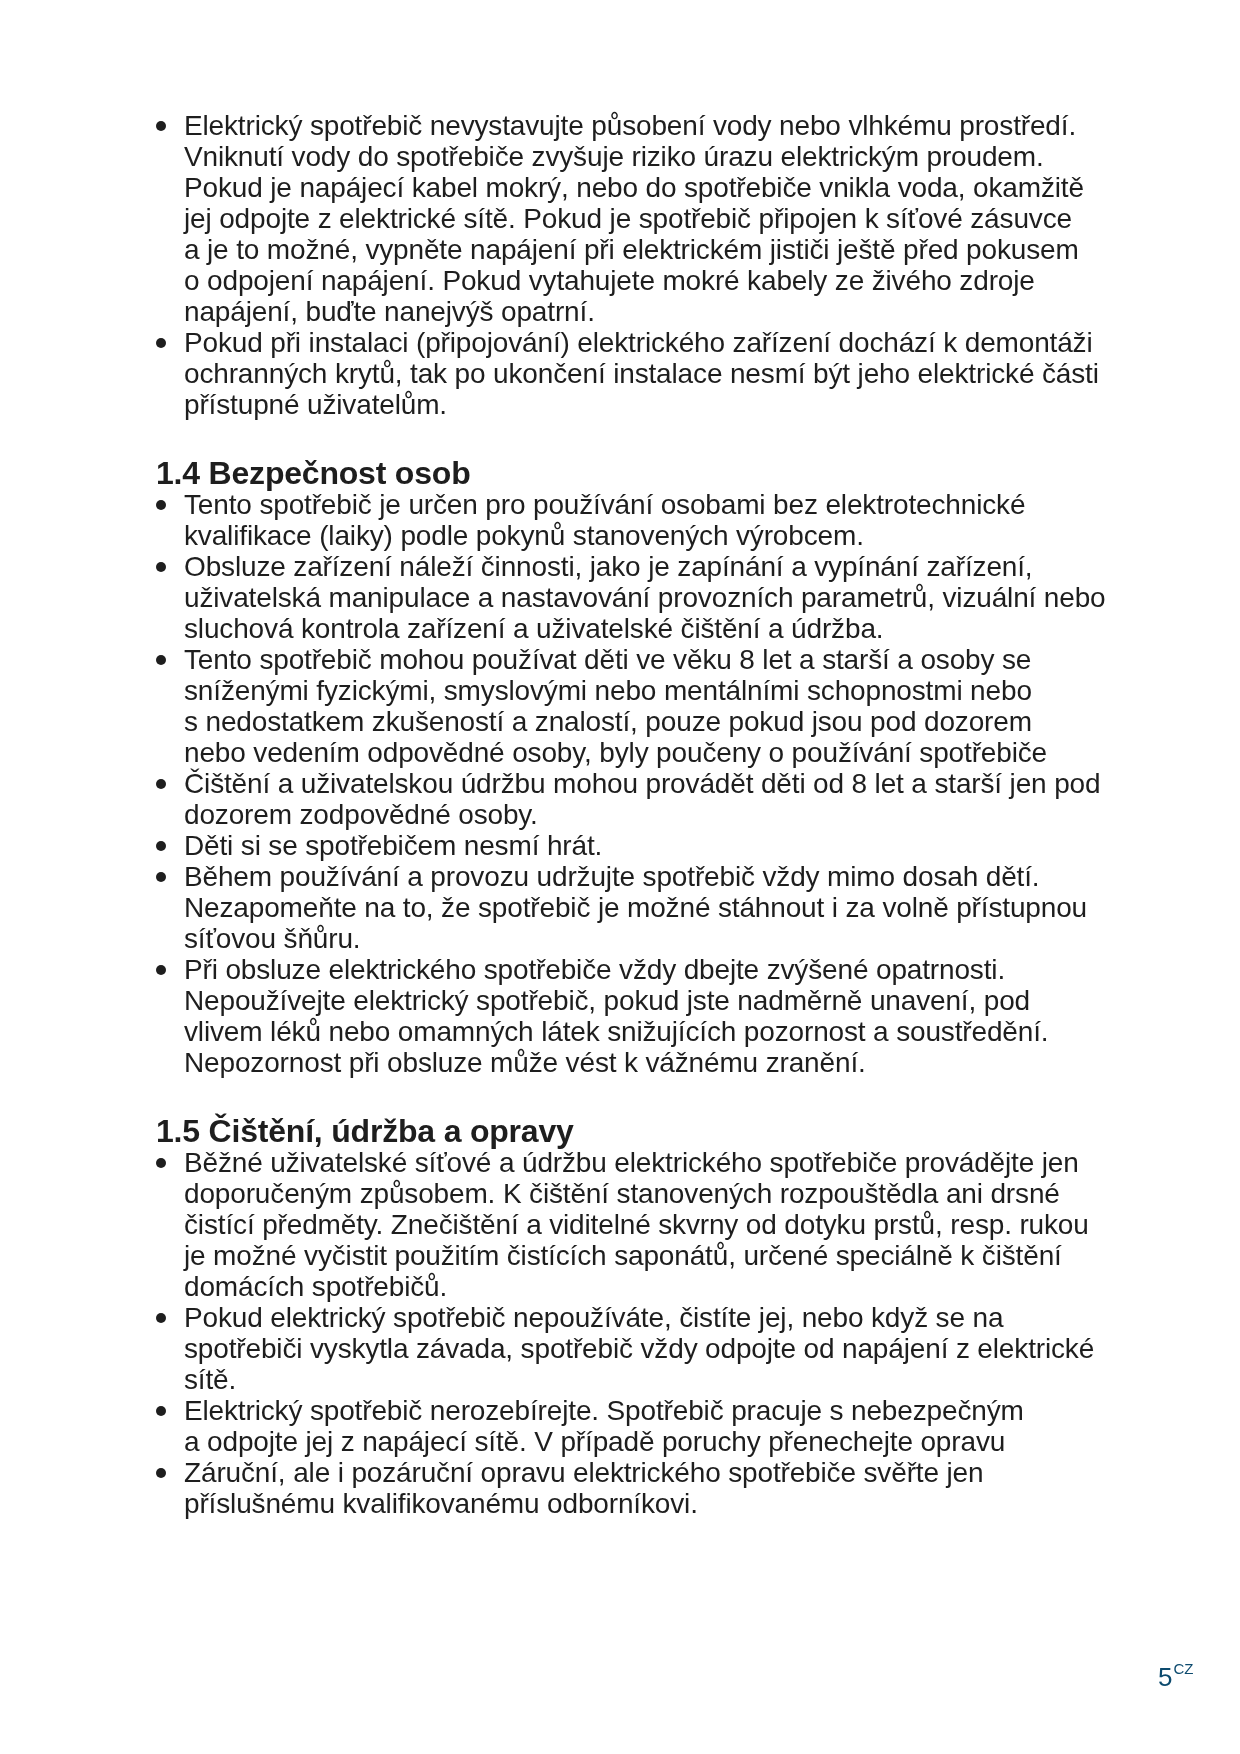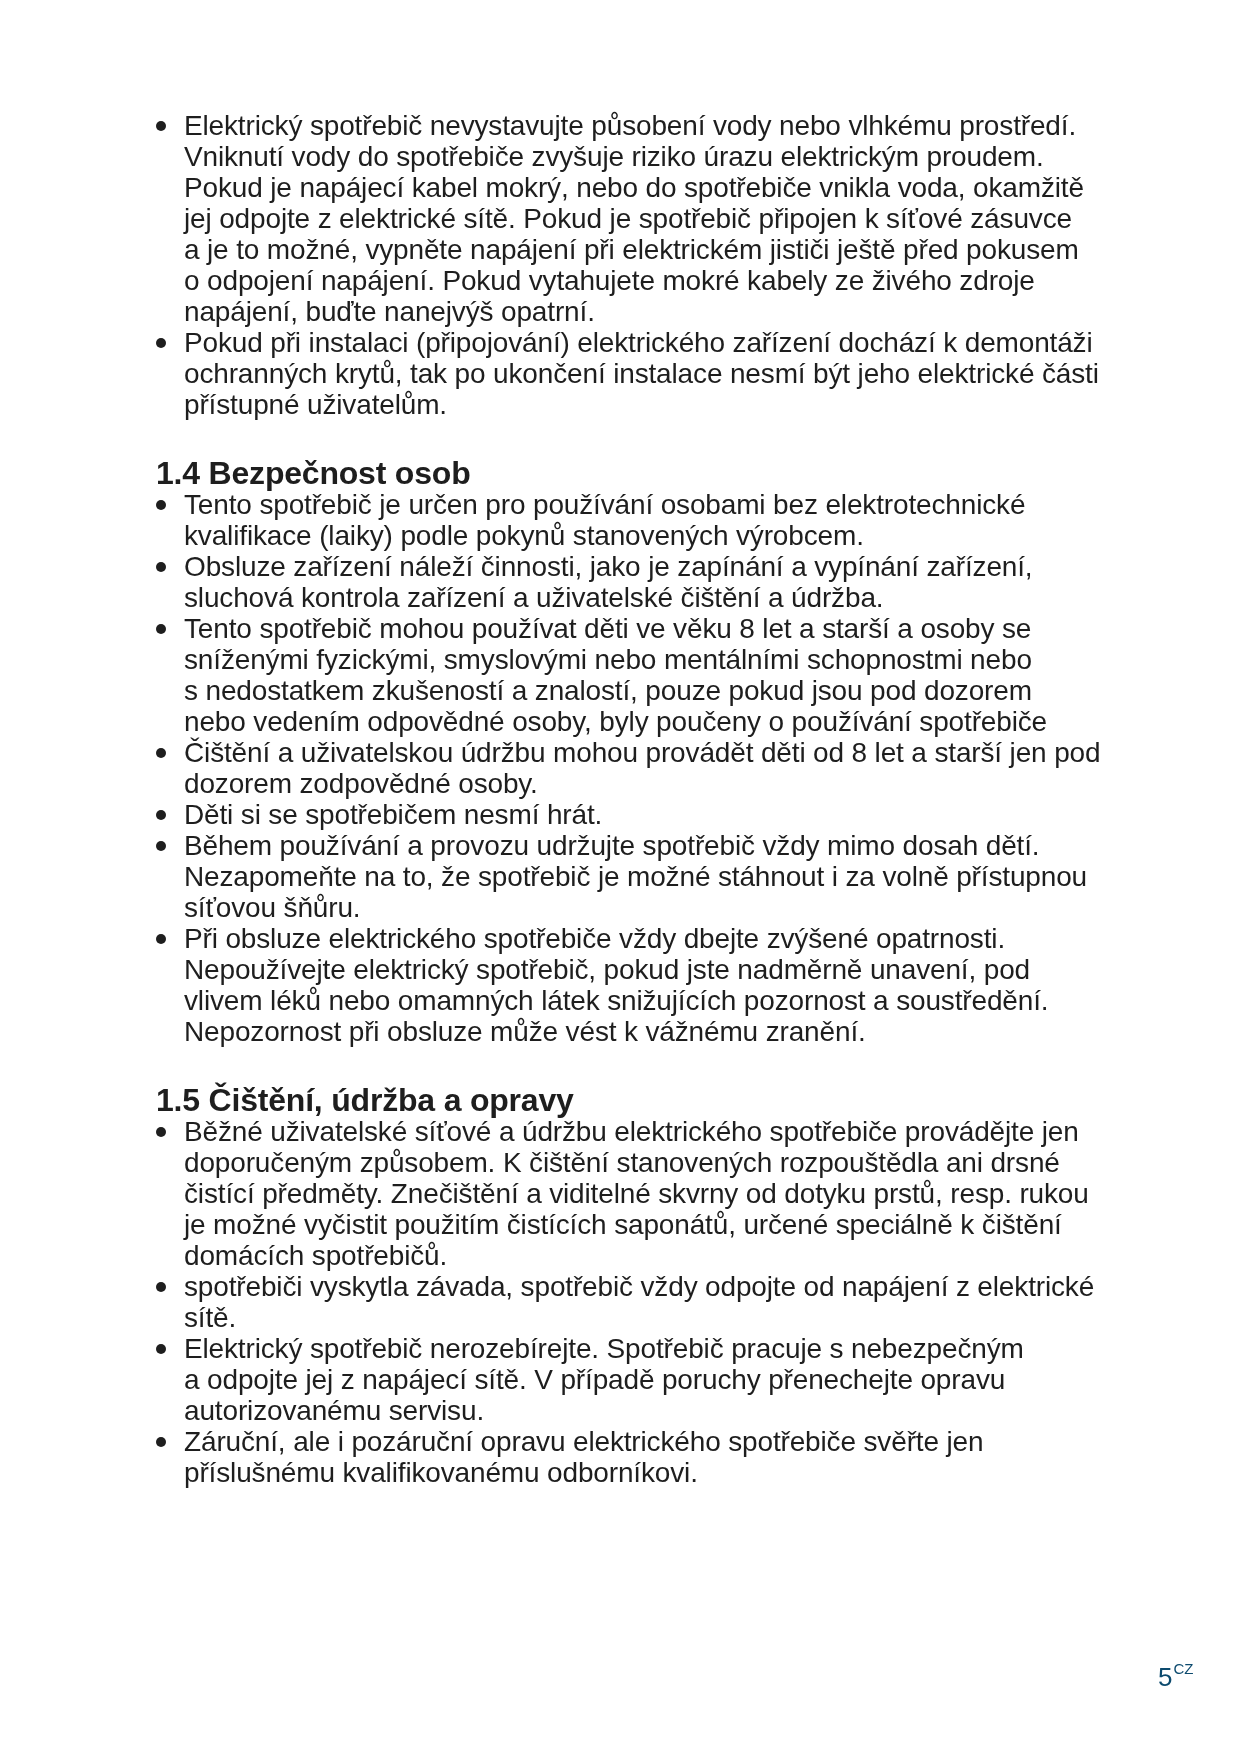--- a/index.html
+++ b/index.html
@@ -63,20 +63,21 @@
         <h2 class="heading">1.4 Bezpečnost osob</h2>
         <ul class="bullets">
           <li class="bullet">
             <span class="dot"></span>
             <span class="line">Tento spotřebič je určen pro používání osobami bez elektrotechnické</span>
             <span class="line">kvalifikace (laiky) podle pokynů stanovených výrobcem.</span>
           </li>
           <li class="bullet">
             <span class="dot"></span>
             <span class="line">Obsluze zařízení náleží činnosti, jako je zapínání a vypínání zařízení,</span>
+            <span class="line">uživatelská manipulace a nastavování provozních parametrů, vizuální nebo</span>
             <span class="line">sluchová kontrola zařízení a uživatelské čištění a údržba.</span>
           </li>
           <li class="bullet">
             <span class="dot"></span>
             <span class="line">Tento spotřebič mohou používat děti ve věku 8 let a starší a osoby se</span>
             <span class="line">sníženými fyzickými, smyslovými nebo mentálními schopnostmi nebo</span>
             <span class="line">s nedostatkem zkušeností a znalostí, pouze pokud jsou pod dozorem</span>
             <span class="line">nebo vedením odpovědné osoby, byly poučeny o používání spotřebiče</span>
           </li>
           <li class="bullet">
@@ -109,28 +110,28 @@
           <li class="bullet">
             <span class="dot"></span>
             <span class="line">Běžné uživatelské síťové a údržbu elektrického spotřebiče provádějte jen</span>
             <span class="line">doporučeným způsobem. K čištění stanovených rozpouštědla ani drsné</span>
             <span class="line">čistící předměty. Znečištění a viditelné skvrny od dotyku prstů, resp. rukou</span>
             <span class="line">je možné vyčistit použitím čistících saponátů, určené speciálně k čištění</span>
             <span class="line">domácích spotřebičů.</span>
           </li>
           <li class="bullet">
             <span class="dot"></span>
+            <span class="line">Pokud elektrický spotřebič nepoužíváte, čistíte jej, nebo když se na</span>
             <span class="line">spotřebiči vyskytla závada, spotřebič vždy odpojte od napájení z elektrické</span>
             <span class="line">sítě.</span>
           </li>
           <li class="bullet">
             <span class="dot"></span>
             <span class="line">Elektrický spotřebič nerozebírejte. Spotřebič pracuje s nebezpečným</span>
             <span class="line">a odpojte jej z napájecí sítě. V případě poruchy přenechejte opravu</span>
-            <span class="line">autorizovanému servisu.</span>
           </li>
           <li class="bullet">
             <span class="dot"></span>
             <span class="line">Záruční, ale i pozáruční opravu elektrického spotřebiče svěřte jen</span>
             <span class="line">příslušnému kvalifikovanému odborníkovi.</span>
           </li>
         </ul>
       </div>
     </div>
   <div class="page-number"><span>5</span><sup>CZ</sup></div>

